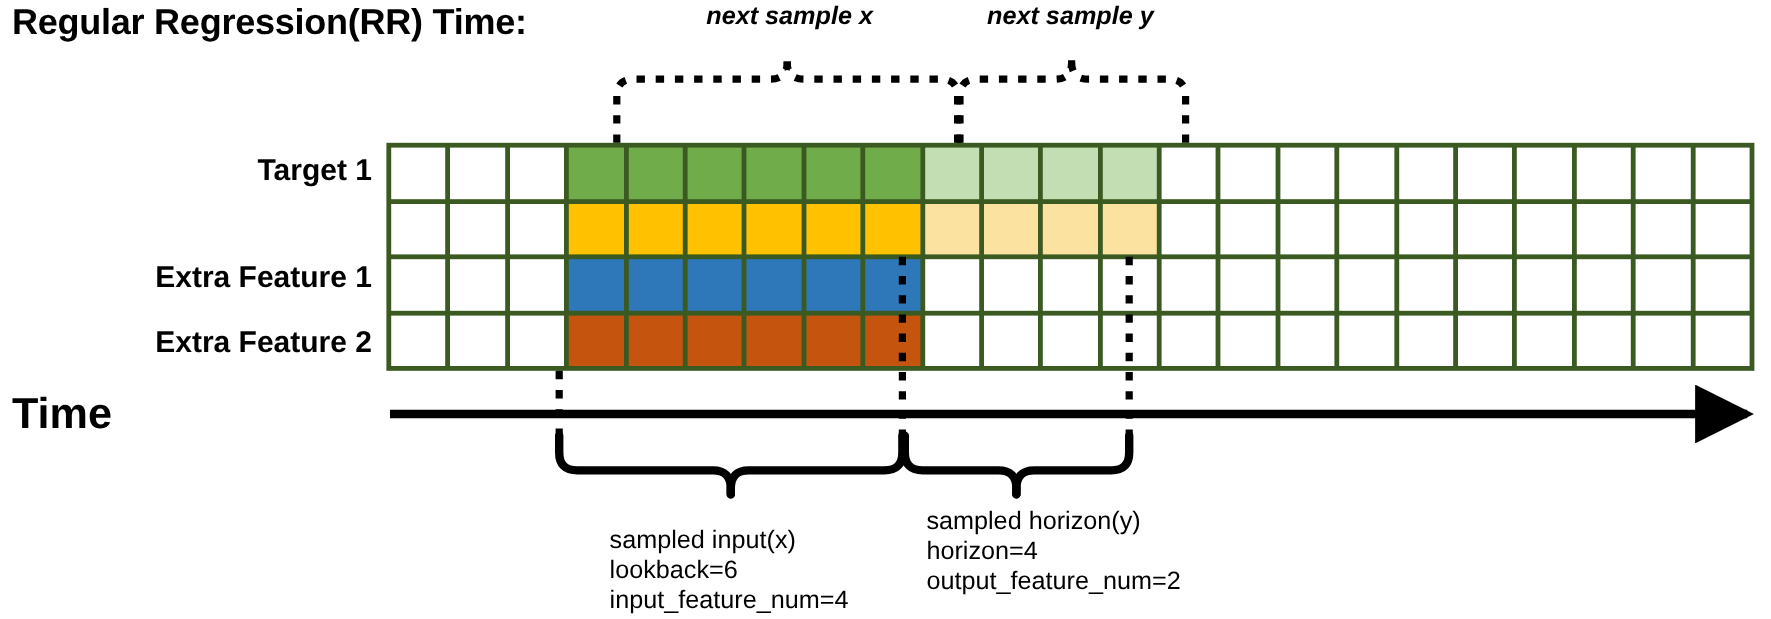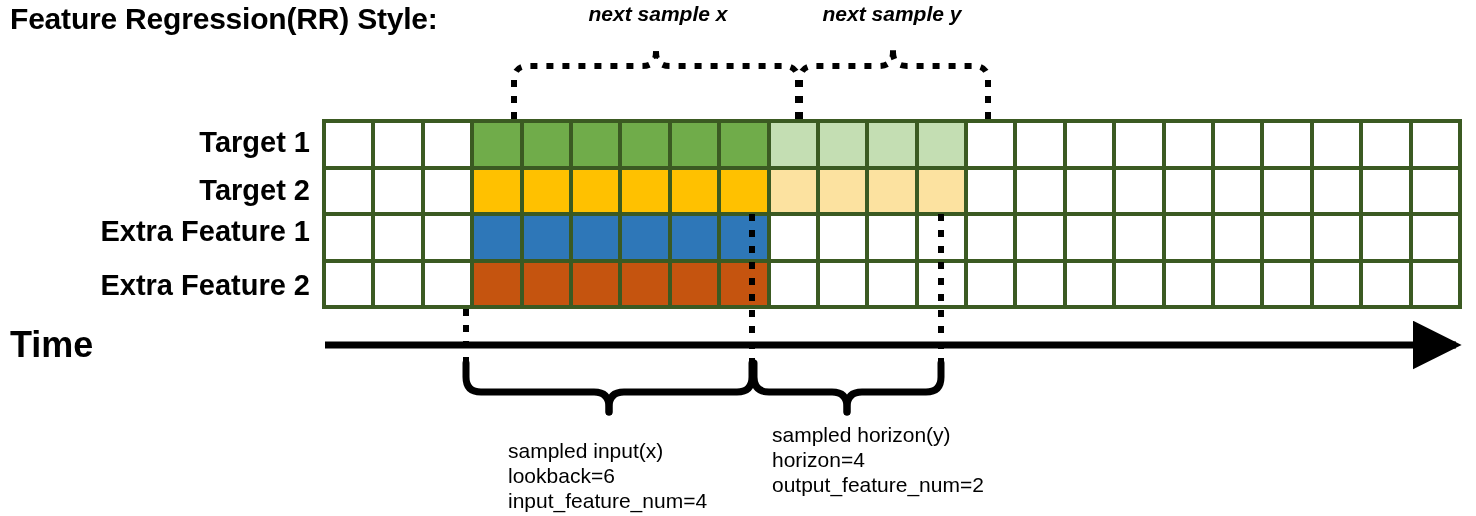--- a/index.html
+++ b/index.html
@@ -32,21 +32,21 @@
     letter-spacing: -0.2px;
     white-space: nowrap;
   }
 
   
   .row-label {
     position: absolute;
     right: 1166px;           
     width: 300px;
     text-align: right;
-    font-size: 29px;
+    font-size: 25px;
     font-weight: 700;
     white-space: nowrap;
     line-height: 47.5px;
     height: 47.5px;
   }
   #lbl-t1 { top: 119px; }
   #lbl-t2 { top: 166.5px; }
   #lbl-e1 { top: 208px; }
   #lbl-e2 { top: 261.5px; }
 
@@ -107,24 +107,23 @@
     width: 1476px;
     height: 516px;
     pointer-events: none;
   }
 </style>
 </head>
 <body>
 
 <div id="stage">
 
-  <div id="title">Feature Regression(RR) Style:</div>
+  <div id="title">Regular Regression(RR) Time:</div>
 
   <div class="row-label" id="lbl-t1">Target 1</div>
-  <div class="row-label" id="lbl-t2">Target 2</div>
   <div class="row-label" id="lbl-e1">Extra Feature 1</div>
   <div class="row-label" id="lbl-e2">Extra Feature 2</div>
   <div id="lbl-time">Time</div>
 
   <div class="top-brace-label" id="tb-y-label">next sample y</div>
   <div class="top-brace-label" id="tb-x-label">next sample x</div>
 
   <div id="grid" style="background: rgb(59, 90, 34); grid-template-columns: repeat(23, 1fr); grid-template-rows: repeat(4, 1fr);">
       <div class="cell" style="background: rgb(255, 255, 255);"></div>
       <div class="cell" style="background: rgb(255, 255, 255);"></div>

